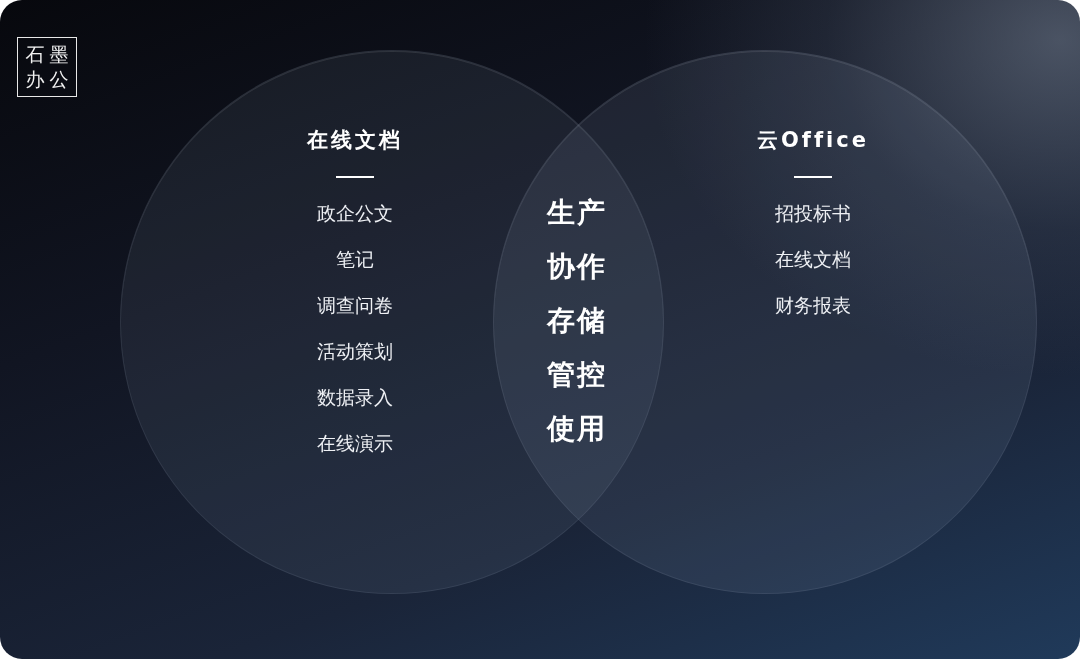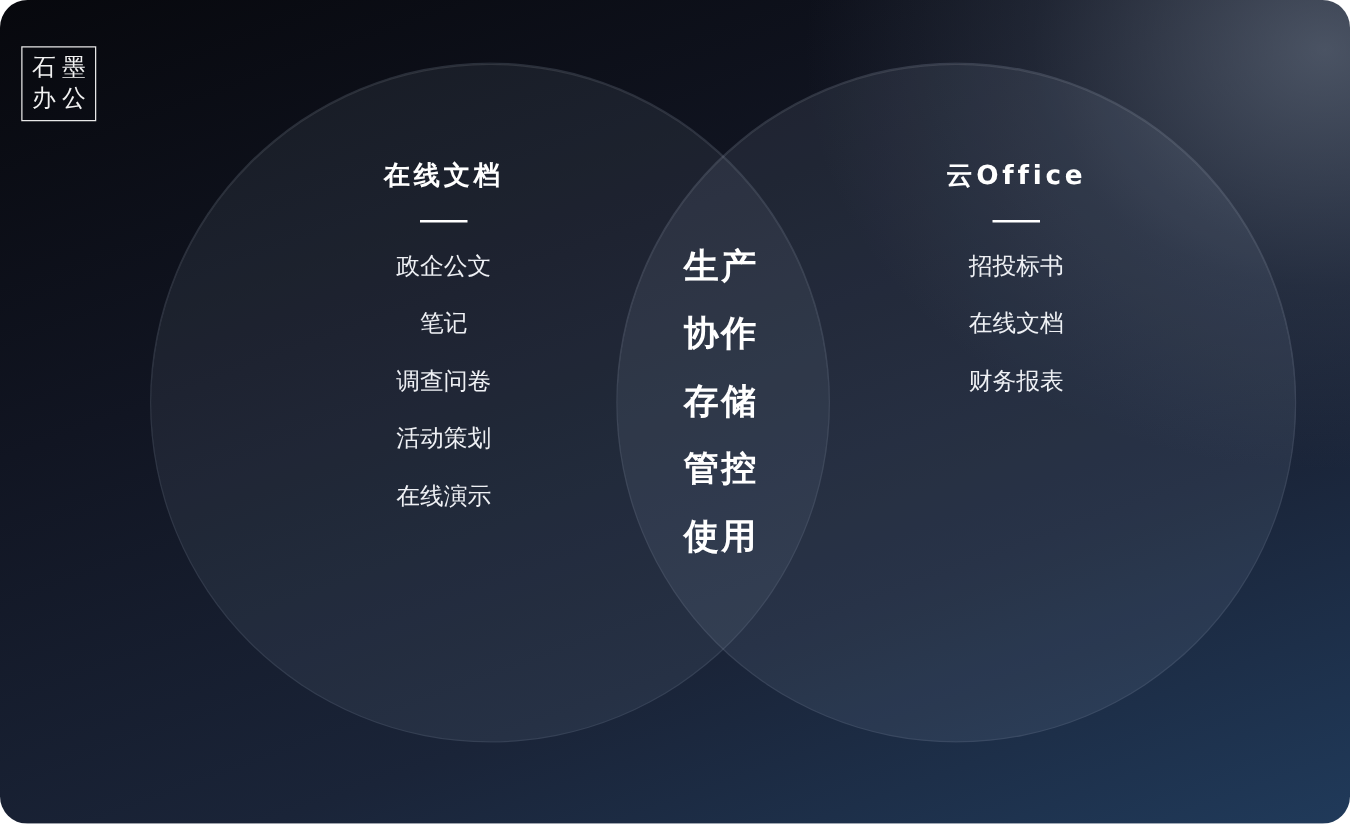--- a/index.html
+++ b/index.html
@@ -54,20 +54,21 @@
   <div class="circle right"></div>
 
   <div class="col left">
     <div class="title">在线文档</div>
     <div class="rule"></div>
     <ul class="items">
       <li>政企公文</li>
       <li>笔记</li>
       <li>调查问卷</li>
       <li>活动策划</li>
+      <li>数据录入</li>
       <li>在线演示</li>
     </ul>
   </div>
 
   <div class="col right">
     <div class="title">云Office</div>
     <div class="rule"></div>
     <ul class="items">
       <li>招投标书</li>
       <li>在线文档</li>

